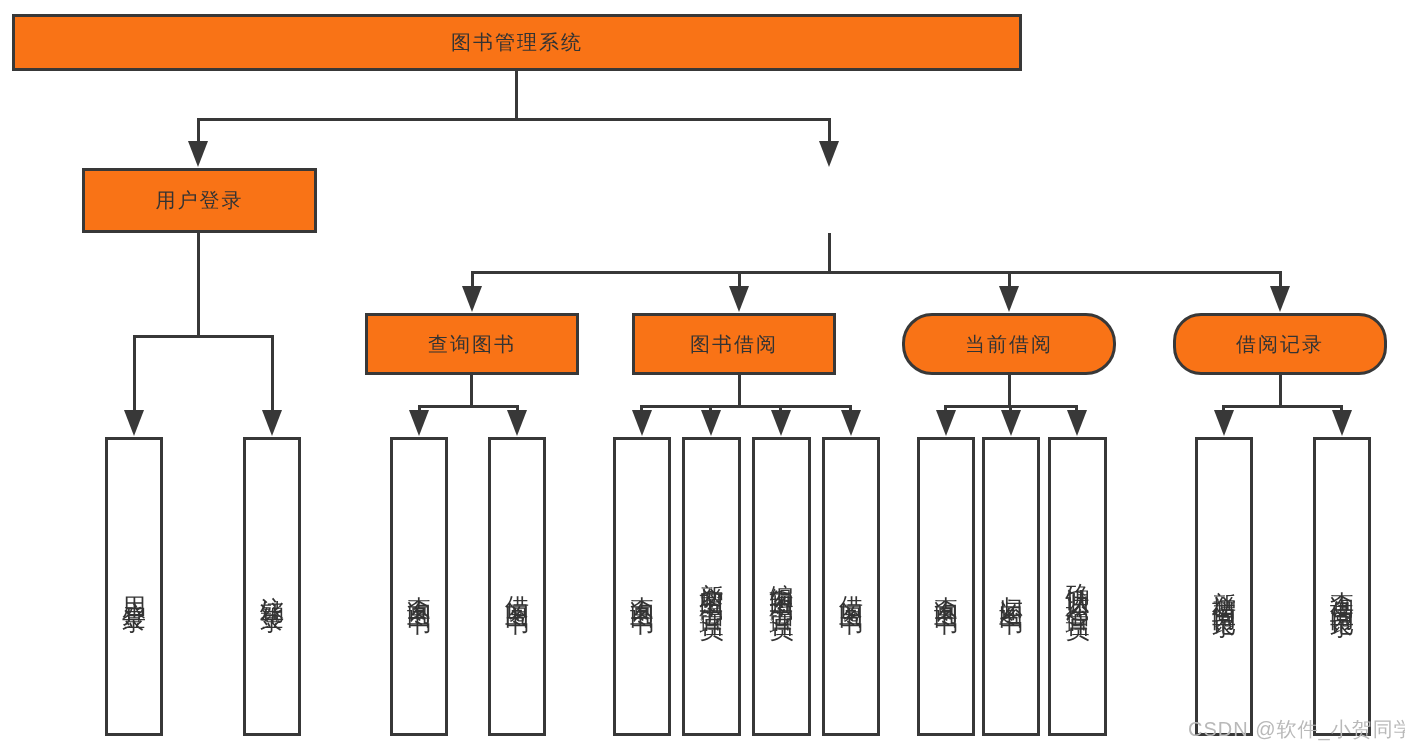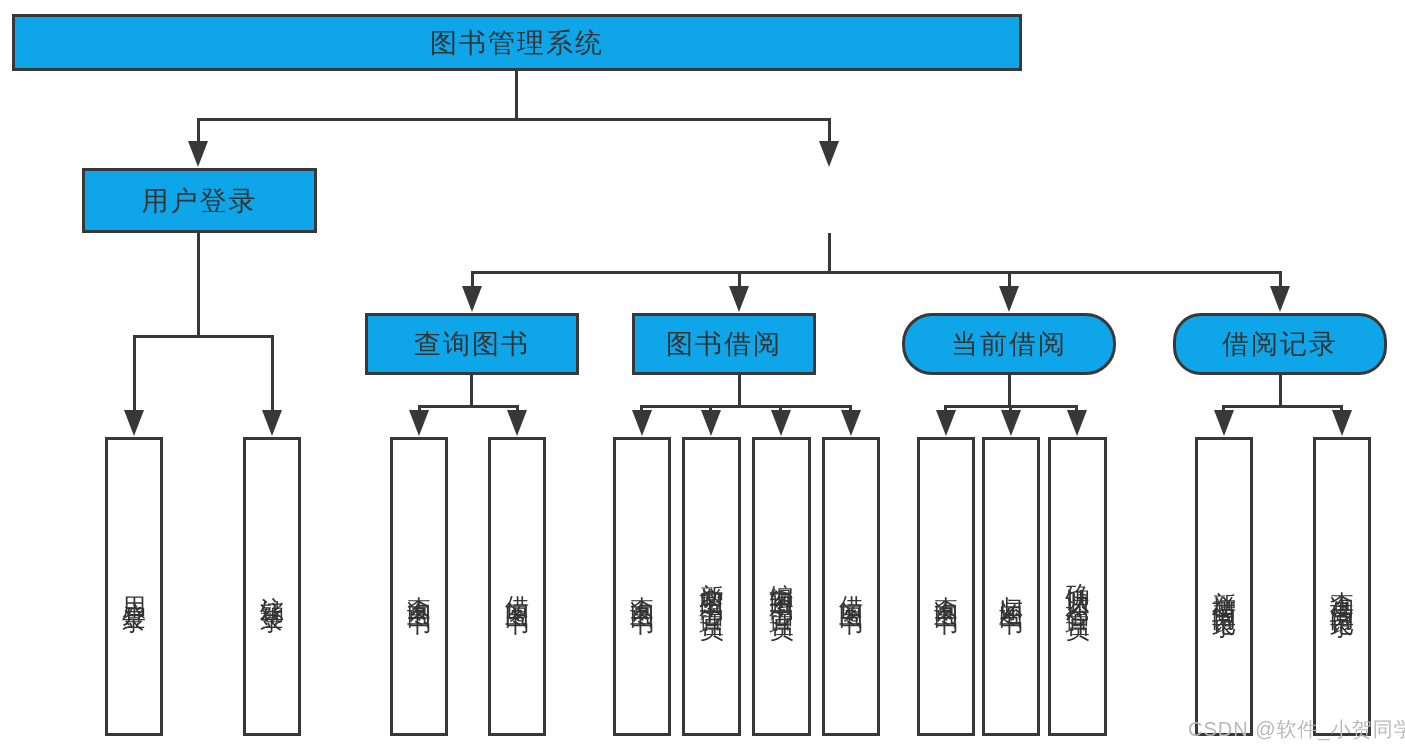--- a/index.html
+++ b/index.html
@@ -3,23 +3,23 @@
 <meta charset="utf-8">
 <style>
   html,body { margin:0; padding:0; background:#fff; }
   .canvas {
     position:relative; width:1405px; height:747px;
     background:#ffffff; overflow:hidden;
     font-family:"Liberation Sans", sans-serif;
   }
   .node {
     position:absolute; box-sizing:border-box;
-    border:3px solid #383838; background:#0ea5e9;
+    border:3px solid #383838; background:#f97316;
     display:flex; align-items:center; justify-content:center;
-    font-size:27px; color:#333333; letter-spacing:2px;
+    font-size:20px; color:#333333; letter-spacing:2px;
     white-space:nowrap;
   }
   .vnode {
     position:absolute; box-sizing:border-box;
     border:3px solid #383838; background:#ffffff;
     display:flex; align-items:center; justify-content:center;
     font-size:24px; color:#333333;
     writing-mode:vertical-rl; text-orientation:mixed;
     letter-spacing:5px; line-height:1;
   }
@@ -65,21 +65,21 @@
   <div class="vl" style="left:471px; top:271px; height:17px;"></div>
   <div class="ah" style="left:462px; top:286px;"></div>
   <div class="vl" style="left:738px; top:271px; height:17px;"></div>
   <div class="ah" style="left:729px; top:286px;"></div>
   <div class="vl" style="left:1008px; top:271px; height:17px;"></div>
   <div class="ah" style="left:999px; top:286px;"></div>
   <div class="vl" style="left:1279px; top:271px; height:17px;"></div>
   <div class="ah" style="left:1270px; top:286px;"></div>
 
   <div class="node" style="left:365px; top:313px; width:214px; height:62px;">查询图书</div>
-  <div class="node" style="left:632px; top:313px; width:184px; height:62px;">图书借阅</div>
+  <div class="node" style="left:632px; top:313px; width:204px; height:62px;">图书借阅</div>
   <div class="node" style="left:902px; top:313px; width:214px; height:62px;border-radius:30px;">当前借阅</div>
   <div class="node" style="left:1173px; top:313px; width:214px; height:62px;border-radius:28px;">借阅记录</div>
 
   <div class="vl" style="left:470px; top:375px; height:33px;"></div>
   <div class="hl" style="left:418px; top:405px; width:101px;"></div>
   <div class="vl" style="left:418px; top:405px; height:8px;"></div>
   <div class="ah" style="left:409px; top:410px;"></div>
   <div class="vl" style="left:516px; top:405px; height:8px;"></div>
   <div class="ah" style="left:507px; top:410px;"></div>
 

